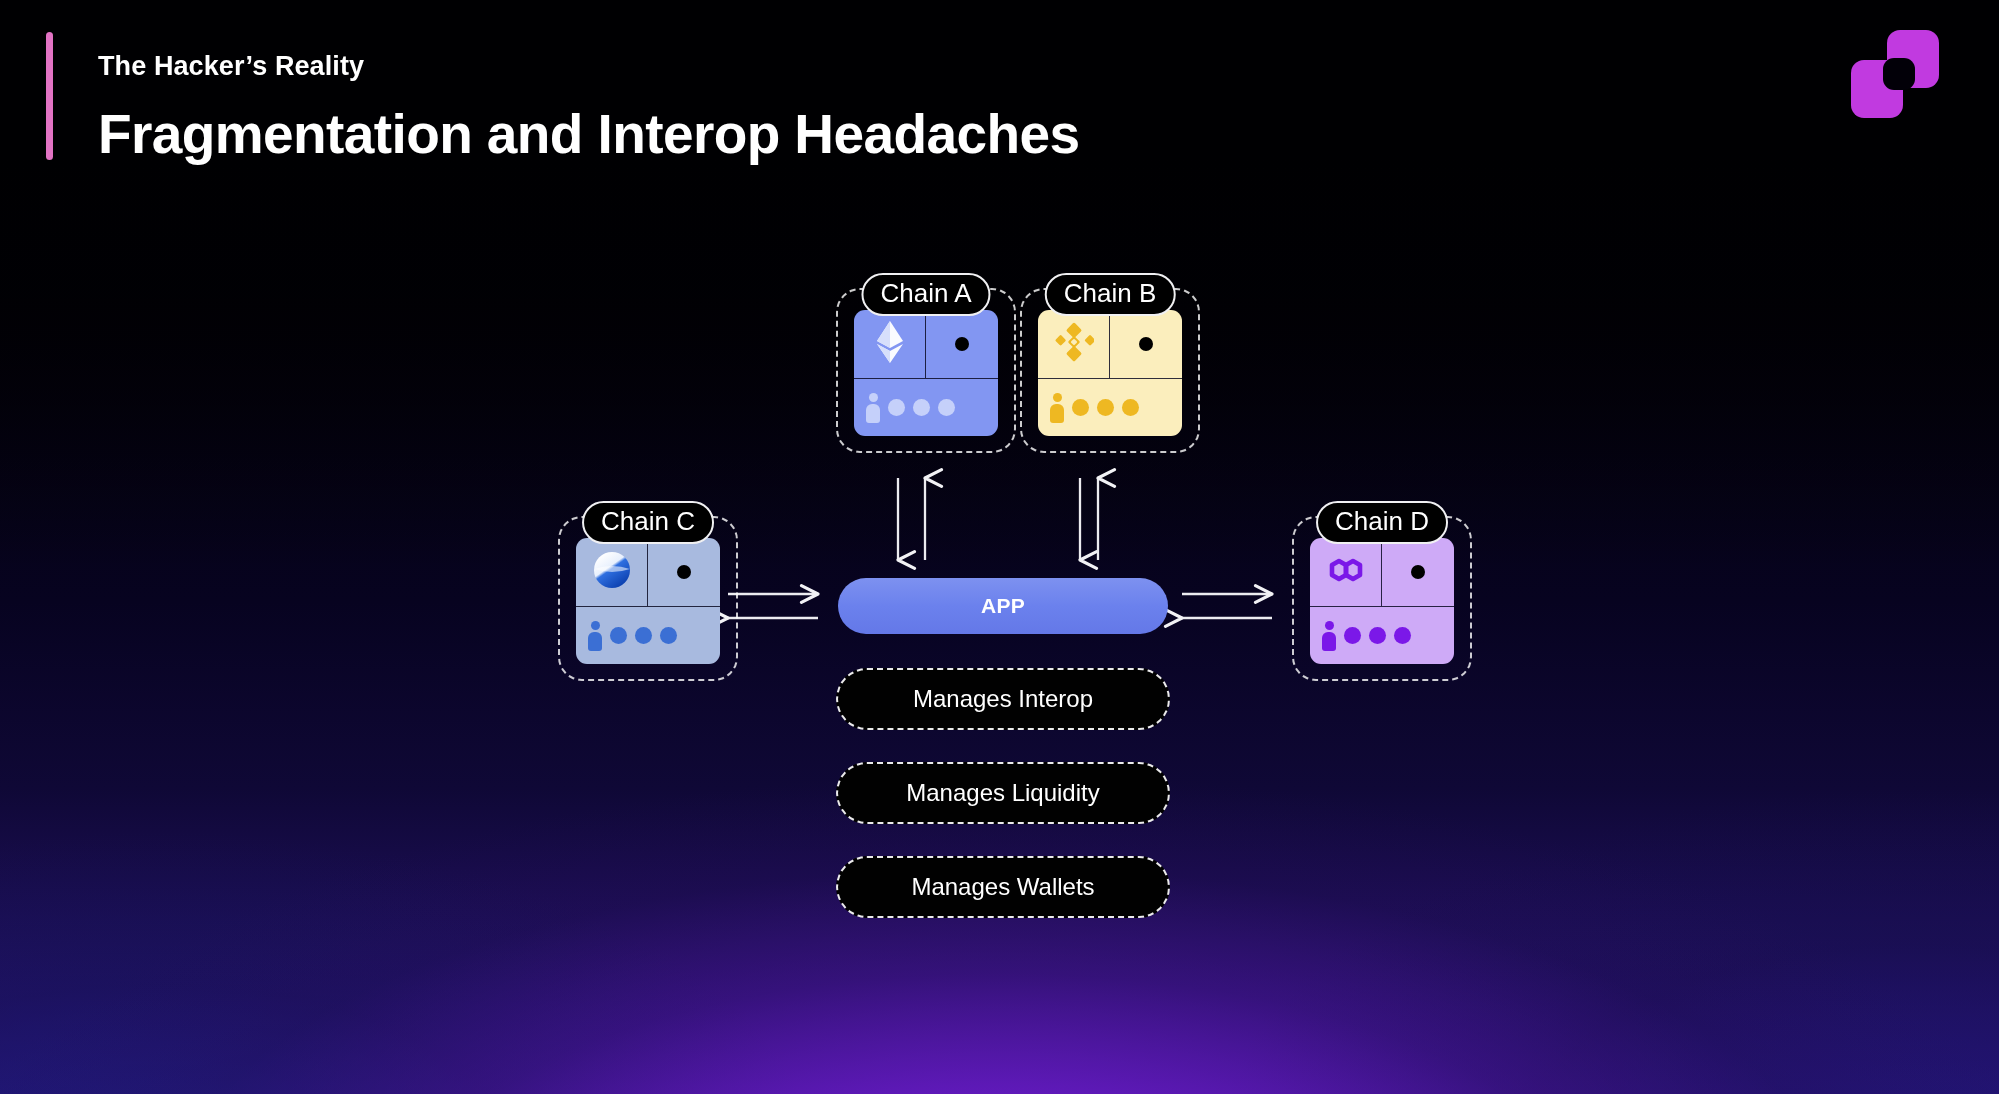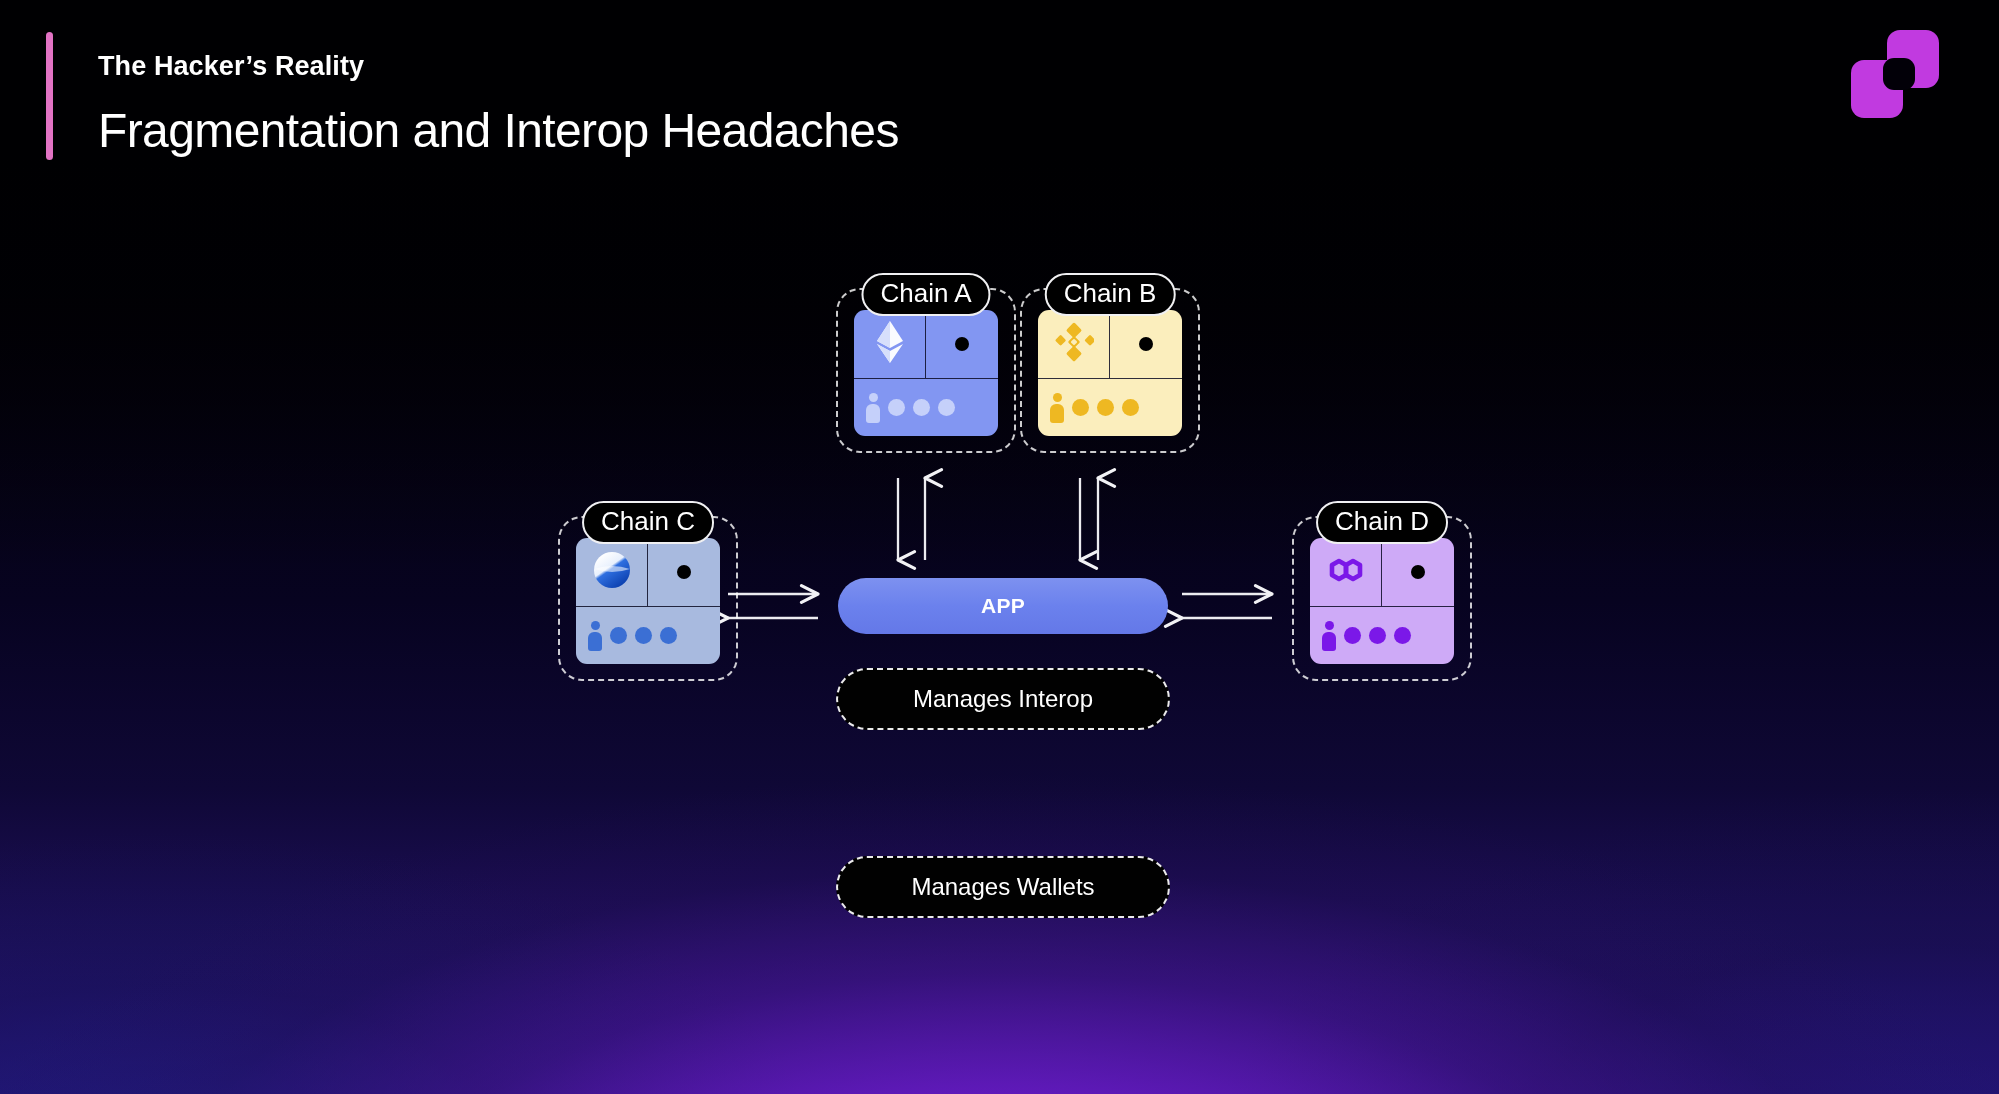--- a/index.html
+++ b/index.html
@@ -87,22 +87,22 @@
   .header-text { padding-top: 20px; }
   .eyebrow {
     color: #ffffff;
     font-size: 27px;
     font-weight: 700;
     letter-spacing: 0.1px;
     line-height: 1.1;
   }
   .title {
     color: #ffffff;
-    font-size: 48px;
-    font-weight: 400;
+    font-size: 55px;
+    font-weight: 700;
     letter-spacing: -0.6px;
     line-height: 1.12;
     margin-top: 22px;
     white-space: nowrap;
   }
 
   
   .logo {
     position: absolute;
     right: 56px;
@@ -442,15 +442,16 @@
           <span class="crowd-dot" style="background:#7b18e8;"></span>
           <span class="crowd-dot" style="background:#7b18e8;"></span>
         </div>
       </div>
     </div>
   </div>
 
   <div class="app-pill">APP</div>
 
   <div class="manage-pill dashed" style="top:668px;">Manages Interop</div>
+  <div class="manage-pill dashed" style="top:762px;">Manages Liquidity</div>
   <div class="manage-pill dashed" style="top:856px;">Manages Wallets</div>
 
 </div>
 
 </body></html>

